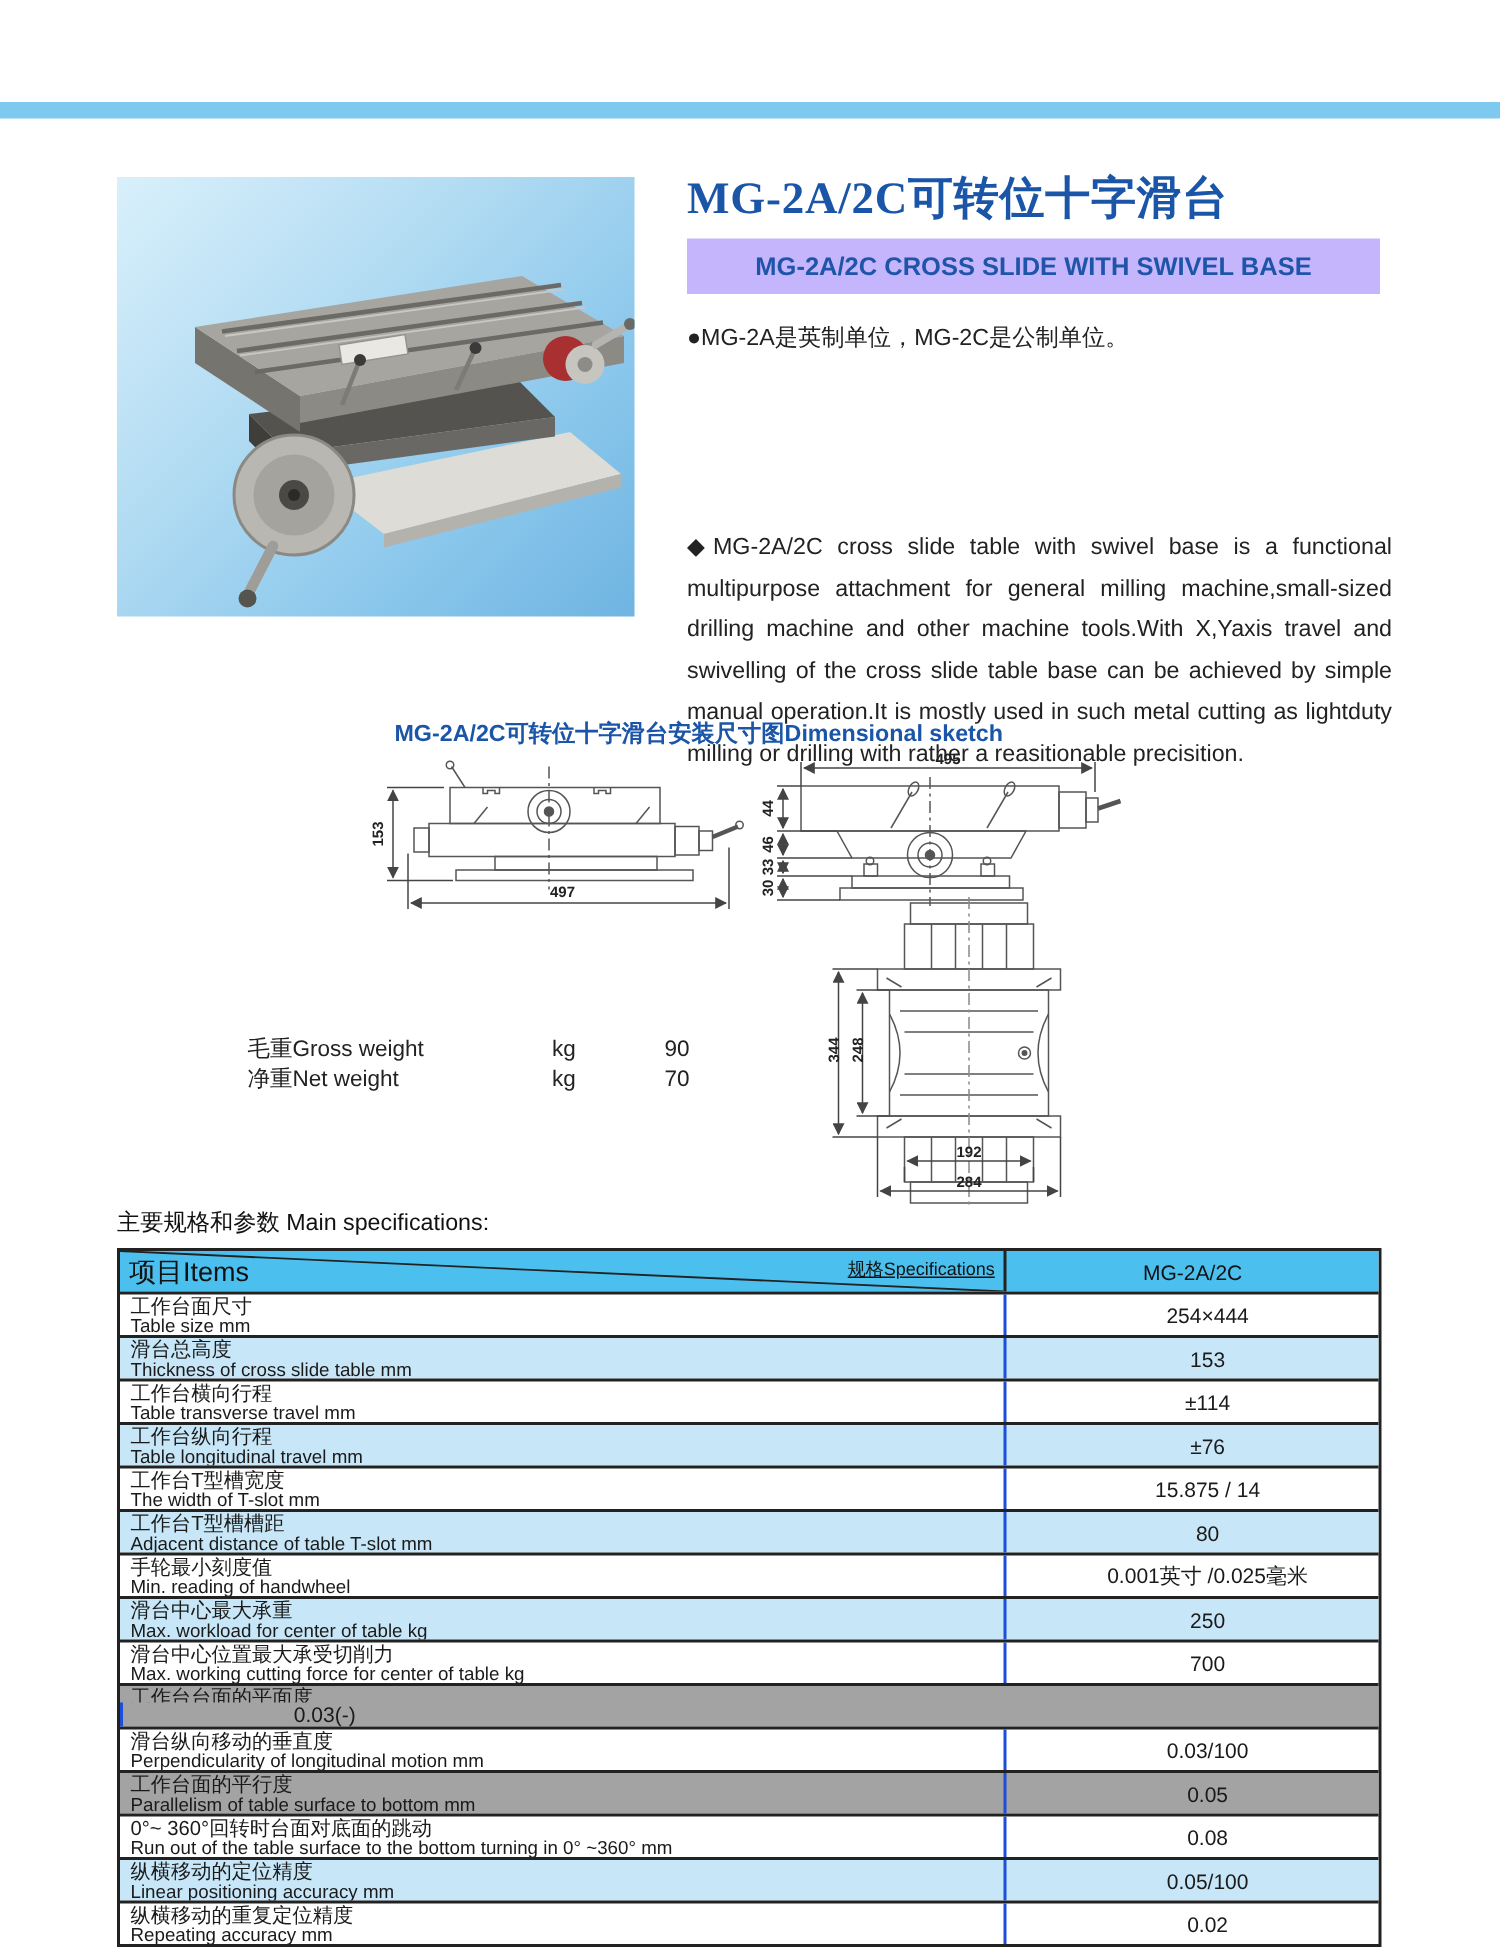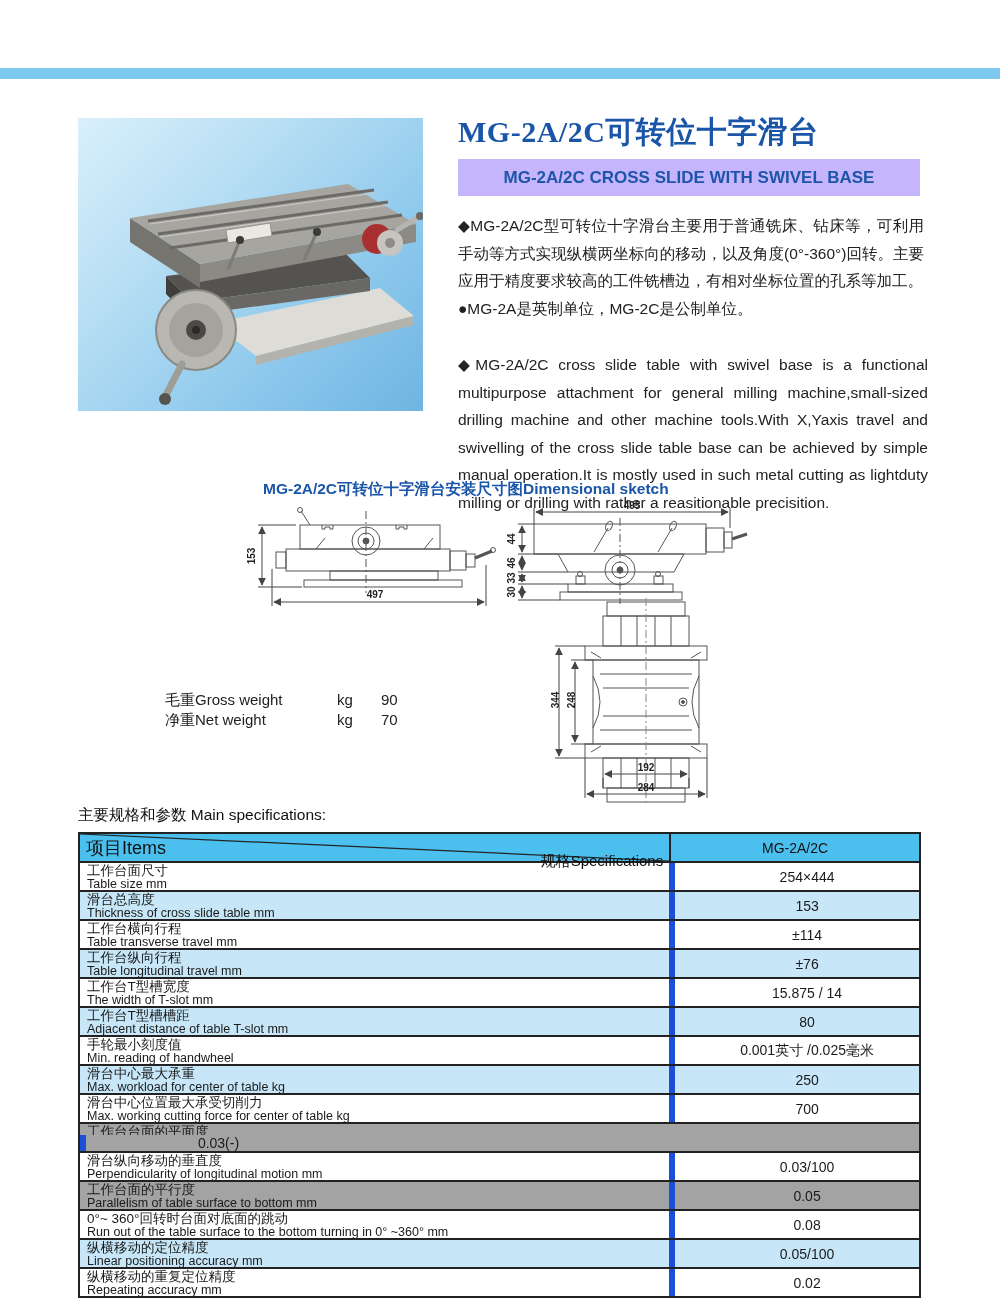--- a/index.html
+++ b/index.html
@@ -20,39 +20,39 @@
   .desc-cn { position:absolute; left:458px; top:212px; width:466px; font-size:15.5px; line-height:27.5px; text-align:justify; color:#222; }
   .desc-en { position:absolute; left:458px; top:331px; width:470px; font-size:15.5px; line-height:27.6px; text-align:justify; color:#222;margin-top:20px; }
 
   .sketch-title { position:absolute; left:263px; top:479px; width:480px; font-size:15.5px; font-weight:bold; }
 
   .sk { position:absolute;font-weight:bold; }
   .sk svg { display:block; }
   .dim { font-size:10px; fill:#222; font-family:"Liberation Sans","DejaVu Sans",sans-serif; }
 
   .weights { position:absolute; left:165px; top:690px; font-size:15px; color:#222; }
-  .w-row { display:flex; line-height:19.5px; }
+  .w-row { display:flex; line-height:19.5px;gap:31px; }
   .w-label { min-width:172px; }
   .w-unit { min-width:44px; }
 
   .specs-heading { position:absolute; left:78px; top:805px; font-size:15.5px; color:#111; }
 
   
   .spec-table { position:absolute; left:78px; top:832px; width:843px; border:2px solid #222; background:#fff; }
   .spec-header { display:flex; height:27px; }
   .h-items { position:relative; width:592px; }
   .h-items svg { position:absolute; left:0; top:0; width:100%; height:100%; }
   .h-items .lbl-items { position:absolute; left:6px; bottom:1px; font-size:18px; color:#111; }
-  .h-items .lbl-spec  { position:absolute; right:6px; top:18px; font-size:15px; color:#111; }
+  .h-items .lbl-spec  { position:absolute; right:6px; top:4px; font-size:12px; color:#111;text-decoration:underline; }
   .h-model { width:251px; border-left:2px solid #222; display:flex; align-items:center; justify-content:center; font-size:14px; color:#111; }
   .spec-row { display:flex; height:29px; border-top:2px solid #222; }
   .cell-item { width:592px; padding:0 4px 0 7px; overflow:hidden; }
   .cell-item .cn { font-size:13.5px; line-height:14.5px; padding-top:0.5px; white-space:nowrap; }
   .cell-item .en { font-size:12.5px; line-height:13px; white-space:nowrap; }
-  .cell-val { width:251px; border-left:6px solid #1d4ed8; display:flex; align-items:center; justify-content:center; font-size:14px;padding-left:20px; }
+  .cell-val { width:251px; border-left:2px solid #1d4ed8; display:flex; align-items:center; justify-content:center; font-size:14px;padding-left:20px; }
 </style>
 </head>
 <body>
 
 <div class="page">
 
   <div class="top-stripe" style="background: rgb(125, 201, 240);"></div>
 
   <div class="photo">
     <svg width="345" height="293" viewBox="0 0 345 293">
@@ -94,21 +94,20 @@
       <circle cx="118" cy="212" r="4" fill="#2b2a28"></circle>
       <line x1="104" y1="246" x2="88" y2="277" stroke="#9e9d98" stroke-width="7" stroke-linecap="round"></line>
       <circle cx="87" cy="281" r="6" fill="#55544f"></circle>
     </svg>
   </div>
 
   <div class="title-cn" style="color: rgb(26, 85, 168);">MG-2A/2C可转位十字滑台</div>
   <div class="banner" style="background: #c4b5fd; color: rgb(31, 85, 168);">MG-2A/2C CROSS SLIDE WITH SWIVEL BASE</div>
 
   <div class="desc-cn">
-    <p>◆MG-2A/2C型可转位十字滑台主要用于普通铣床、钻床等，可利用手动等方式实现纵横两坐标向的移动，以及角度(0°-360°)回转。主要应用于精度要求较高的工件铣槽边，有相对坐标位置的孔系等加工。</p>
     <p>●MG-2A是英制单位，MG-2C是公制单位。</p>
   </div>
   <div class="desc-en">◆MG-2A/2C cross slide table with swivel base is a functional multipurpose attachment for general milling machine,small-sized drilling machine and other machine tools.With X,Yaxis travel and swivelling of the cross slide table base can be achieved by simple manual operation.It is mostly used in such metal cutting as lightduty milling or drilling with rather a reasitionable precisition.</div>
 
   <div class="sketch-title" style="color: rgb(26, 85, 168);">MG-2A/2C可转位十字滑台安装尺寸图Dimensional sketch</div>
 
   <div class="sk" style="left:238px; top:505px;">
     <svg width="262" height="115" viewBox="0 0 262 115">
       <defs>
         <marker id="aL" viewBox="0 0 10 10" refX="9" refY="5" markerWidth="8" markerHeight="8" orient="auto-start-reverse">

